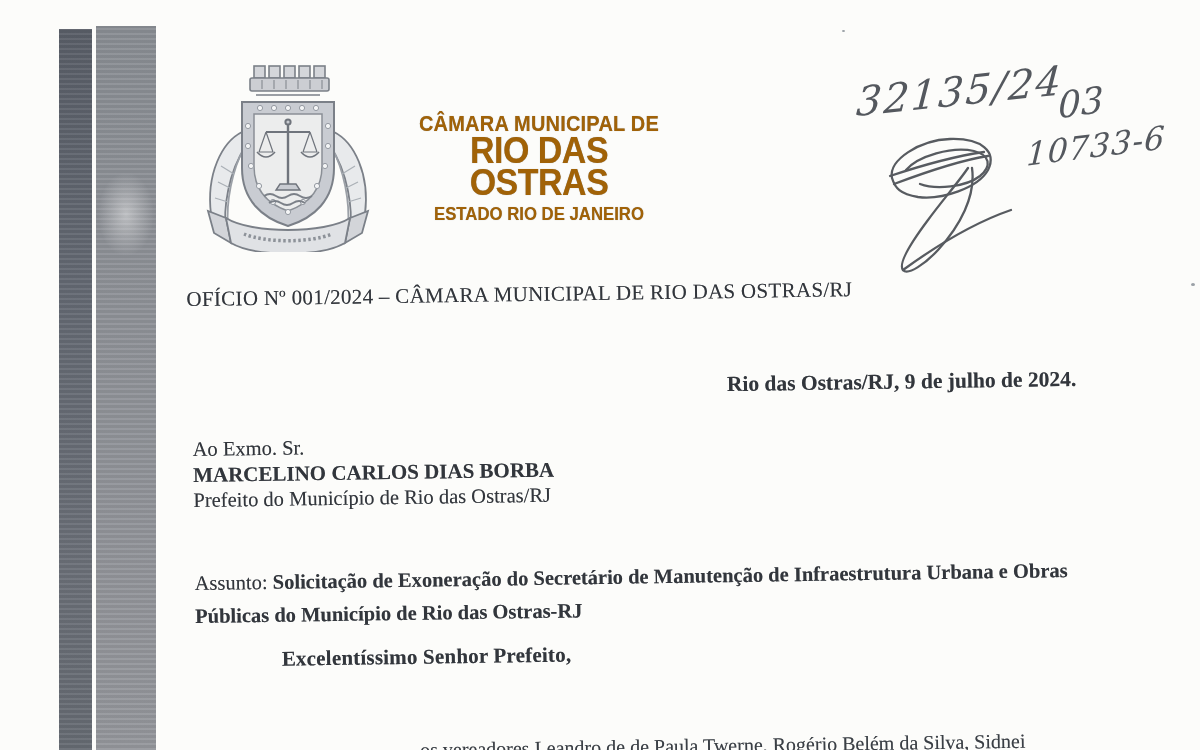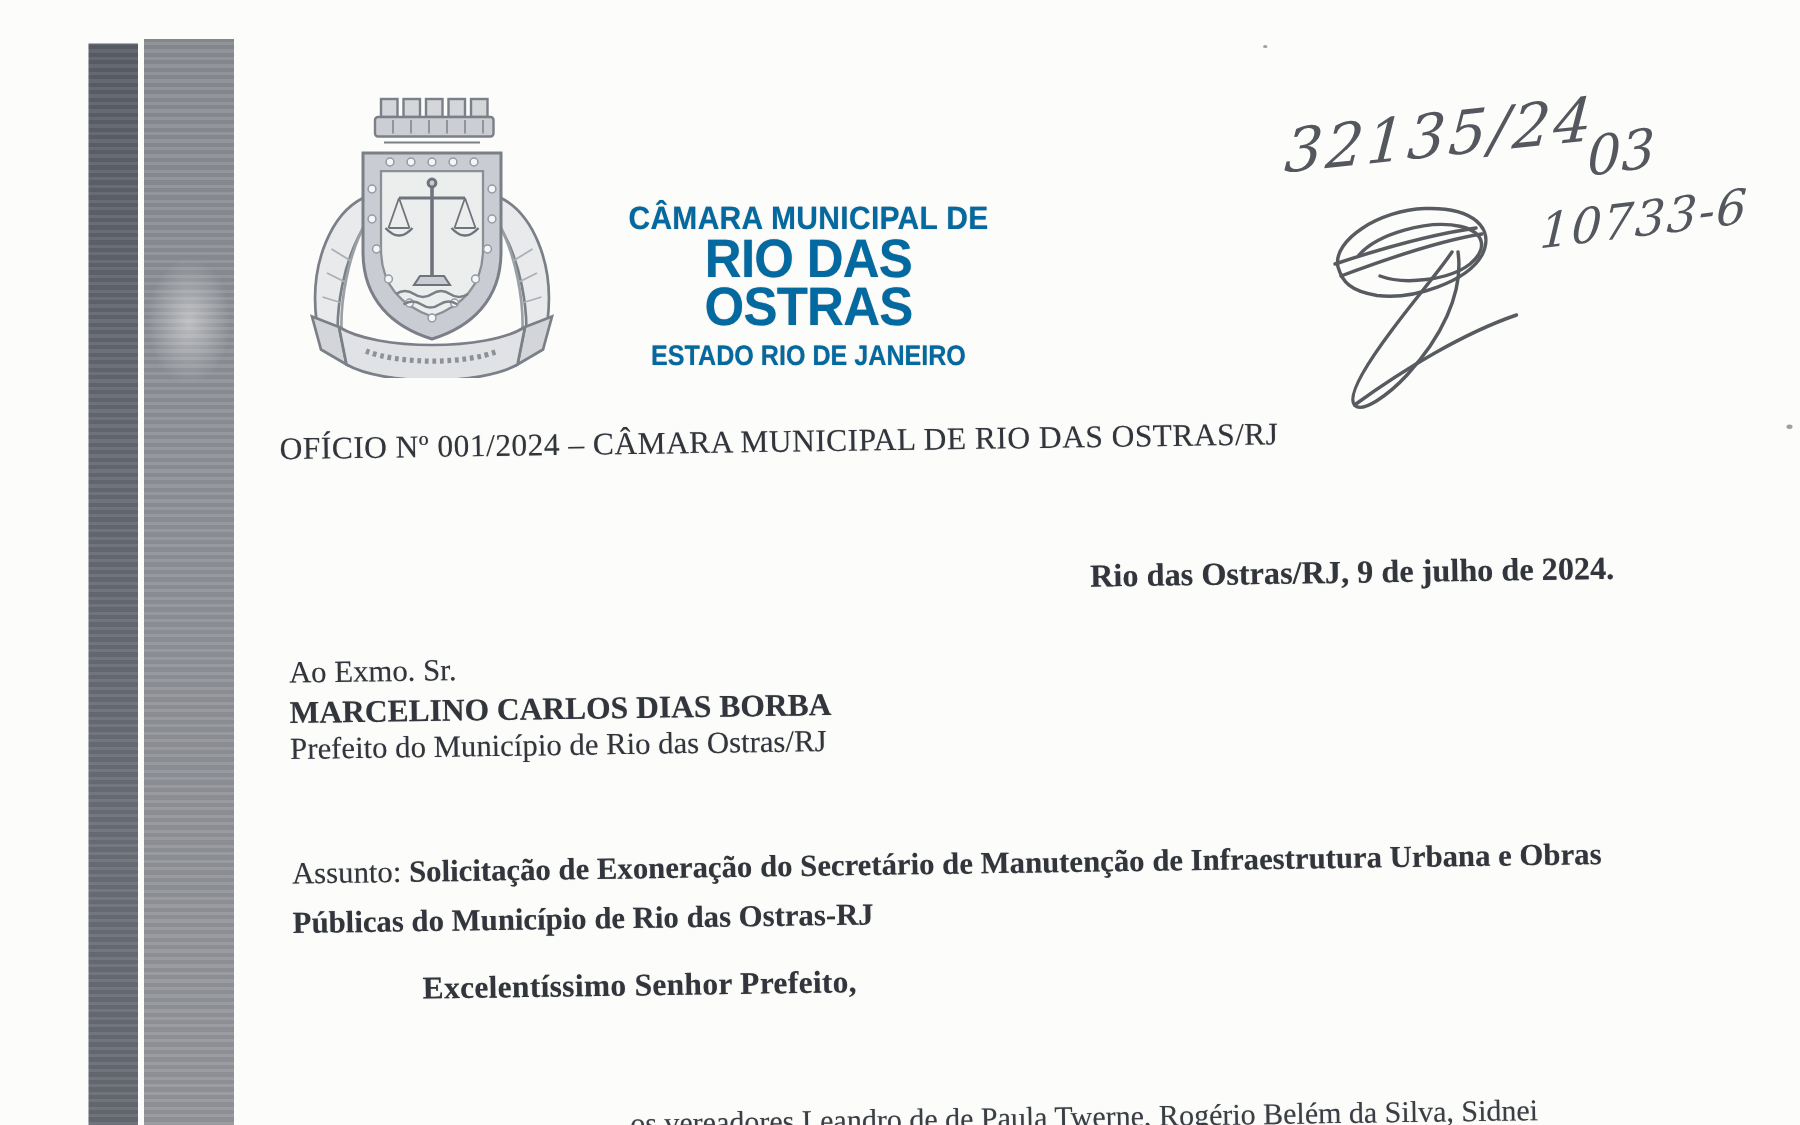--- a/index.html
+++ b/index.html
@@ -20,23 +20,22 @@
     left:96px;top:26px;width:60px;height:724px;
     background:
       radial-gradient(ellipse 40px 60px at 50% 26%, rgba(250,250,250,.45), rgba(250,250,250,0) 70%),
       repeating-linear-gradient(0deg, rgba(255,255,255,.06) 0 2px, rgba(0,0,0,.05) 2px 5px),
       linear-gradient(180deg,#8a8e94 0%,#8f9298 40%,#95979c 100%);
   }
   
   .crest{position:absolute;left:196px;top:62px;}
   .org{
     position:absolute;left:400px;top:112px;width:278px;text-align:center;
-    font-family:"Liberation Sans", sans-serif;font-weight:700;color:#0369a1;
+    font-family:"Liberation Sans", sans-serif;font-weight:700;color:#a16207;
     text-shadow:0 0 .7px rgba(60,64,70,.55);
-    margin-top:23px;
   }
   .org-top{font-size:20px;line-height:22px;letter-spacing:.2px;transform:scaleY(1.08);}
   .org-main{font-size:34px;line-height:30px;letter-spacing:-.5px;margin-top:2px;transform:scaleY(1.06);}
   .org-state{font-size:18px;line-height:20px;margin-top:8px;transform:scaleX(.93) scaleY(1.05);}
   
   .hand{
     position:absolute;font-family:"DejaVu Serif", serif;font-style:italic;
     color:#54585e;white-space:nowrap;
   }
   .hand-protocol{left:856px;top:68px;font-size:40px;letter-spacing:2px;transform:rotate(-6deg) skewX(-10deg);}

